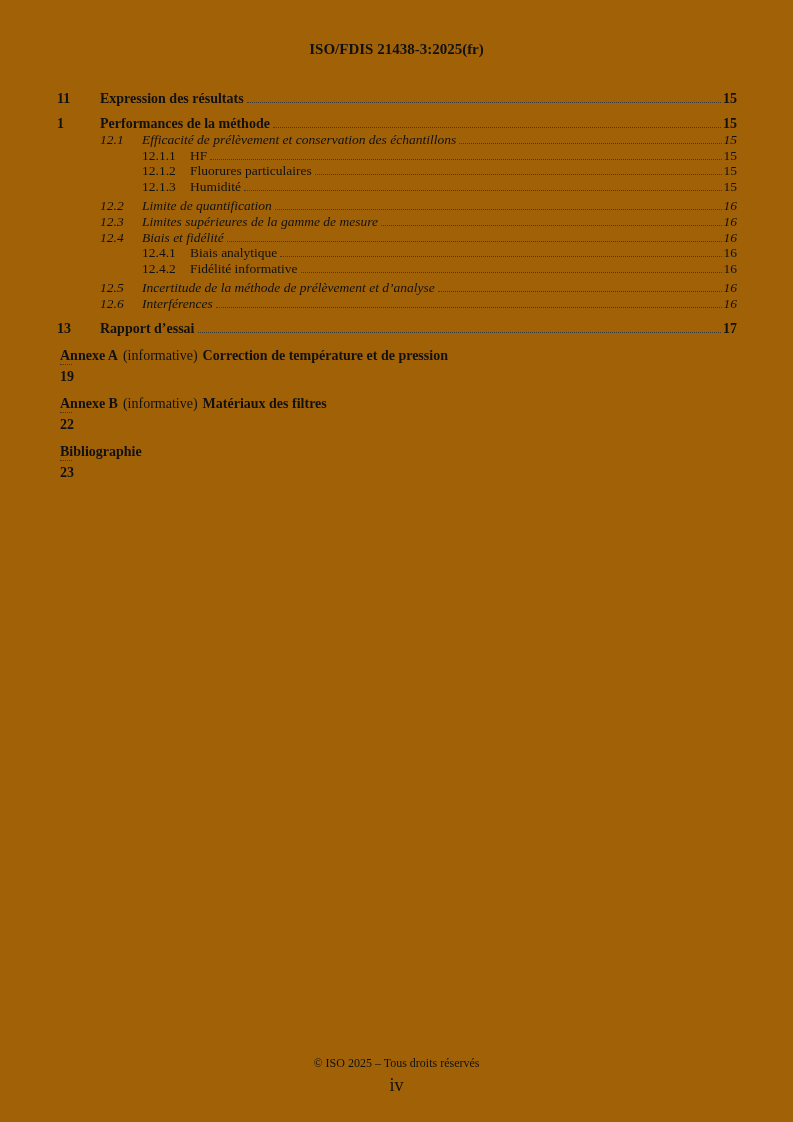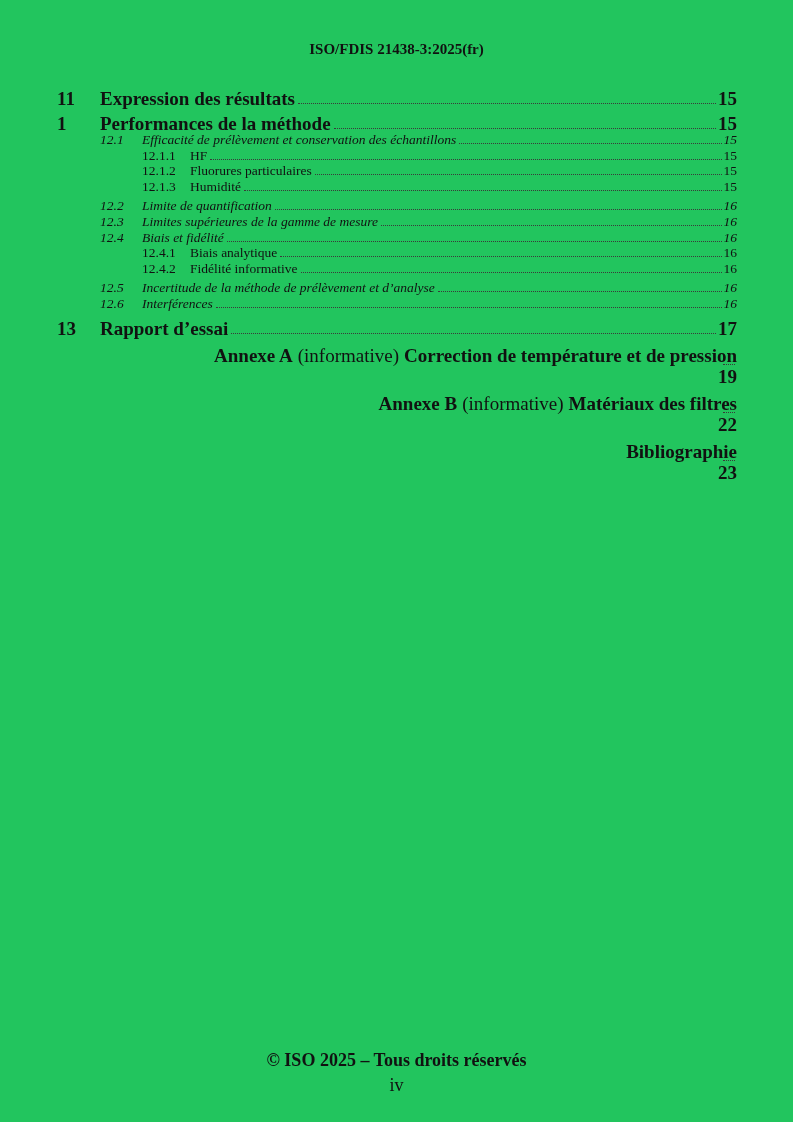--- a/index.html
+++ b/index.html
@@ -1,48 +1,48 @@
 <!DOCTYPE html>
 <html><head>
 <meta charset="utf-8">
 <style>
   * { box-sizing: border-box; }
   html, body { margin: 0; padding: 0; background: #ffffff; }
   .page {
-    width: 793px; height: 1122px; position: relative; background: #22c55e;
+    width: 793px; height: 1122px; position: relative; background: #a16207;
     font-family: "Liberation Serif", "DejaVu Serif", serif; color: #111;
     overflow: hidden;
   }
   .doc-header {
     position: absolute; top: 41px; left: 0; width: 100%;
     text-align: center; font-weight: 700; font-size: 15px;
   }
   .toc { position: absolute; top: 82px; left: 57px; right: 56px; }
   .toc-row { display: flex; align-items: baseline; font-size: 13.5px; line-height: 15.6px; }
-  .toc-row.lvl1, .toc-row.lvl0 { font-weight: 700; font-size: 19px; line-height: 17px; align-items: flex-end; }
+  .toc-row.lvl1, .toc-row.lvl0 { font-weight: 700; font-size: 14px; line-height: 17px; }
   .toc-row.lvl1 { margin-top: 8px; }
   .toc-row.lvl0 { margin-top: 10px; flex-direction: column; }
   .toc-row.lvl2 { padding-left: 43px; font-style: italic; }
   .toc-row.lvl3 { padding-left: 85px; }
   .lvl3 + .lvl2 { margin-top: 4px; }
   .num { flex: 0 0 auto; }
   .lvl1 .num { width: 43px; }
   .lvl2 .num { width: 42px; }
   .lvl3 .num { width: 48px; }
   .label { flex: 0 0 auto; white-space: nowrap; }
   .seg { display: inline; }
   .seg.n { font-weight: 400; margin: 0 5px; }
   .leader {
     flex: 1 1 auto; min-width: 12px;
     border-bottom: 1px dotted #3a3a3a;
     margin: 0 2px 3px 3px;
   }
   .page-num { flex: 0 0 auto; }
   .doc-footer { position: absolute; left: 0; bottom: 26px; width: 100%; text-align: center; }
-  .copyright { font-weight: 700; font-size: 18px; }
+  .copyright { font-weight: 400; font-size: 12px; }
   .folio { font-size: 18px; margin-top: 4px; }
 </style>
 </head>
 <body>
 
 <div class="page">
 
   <header class="doc-header">
     <span>ISO/FDIS 21438-3:2025(fr)</span>
   </header>

